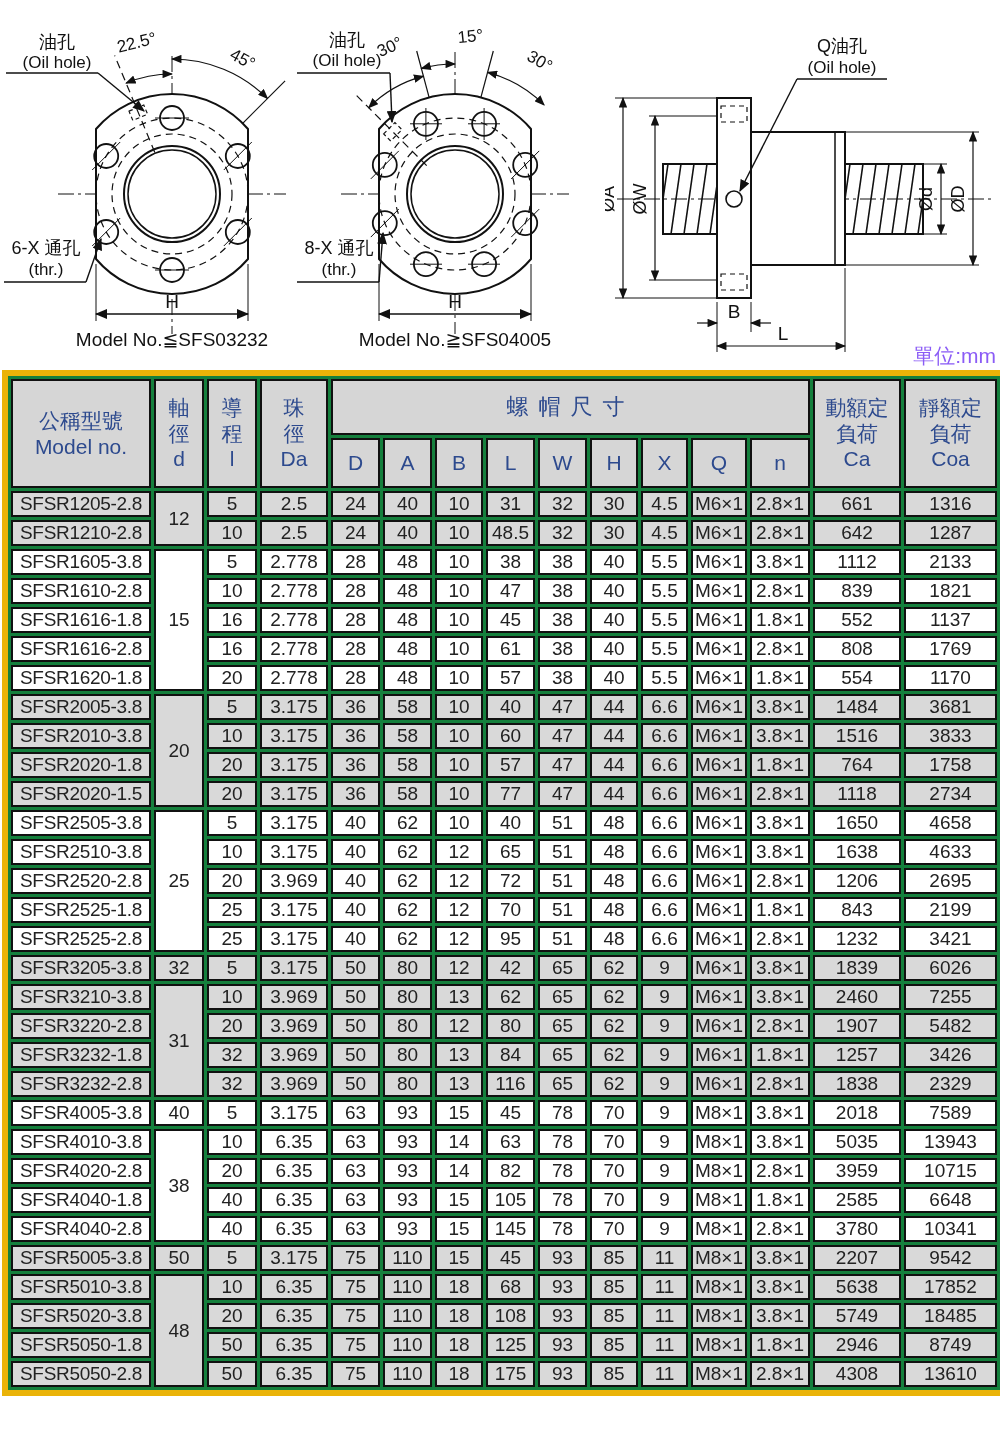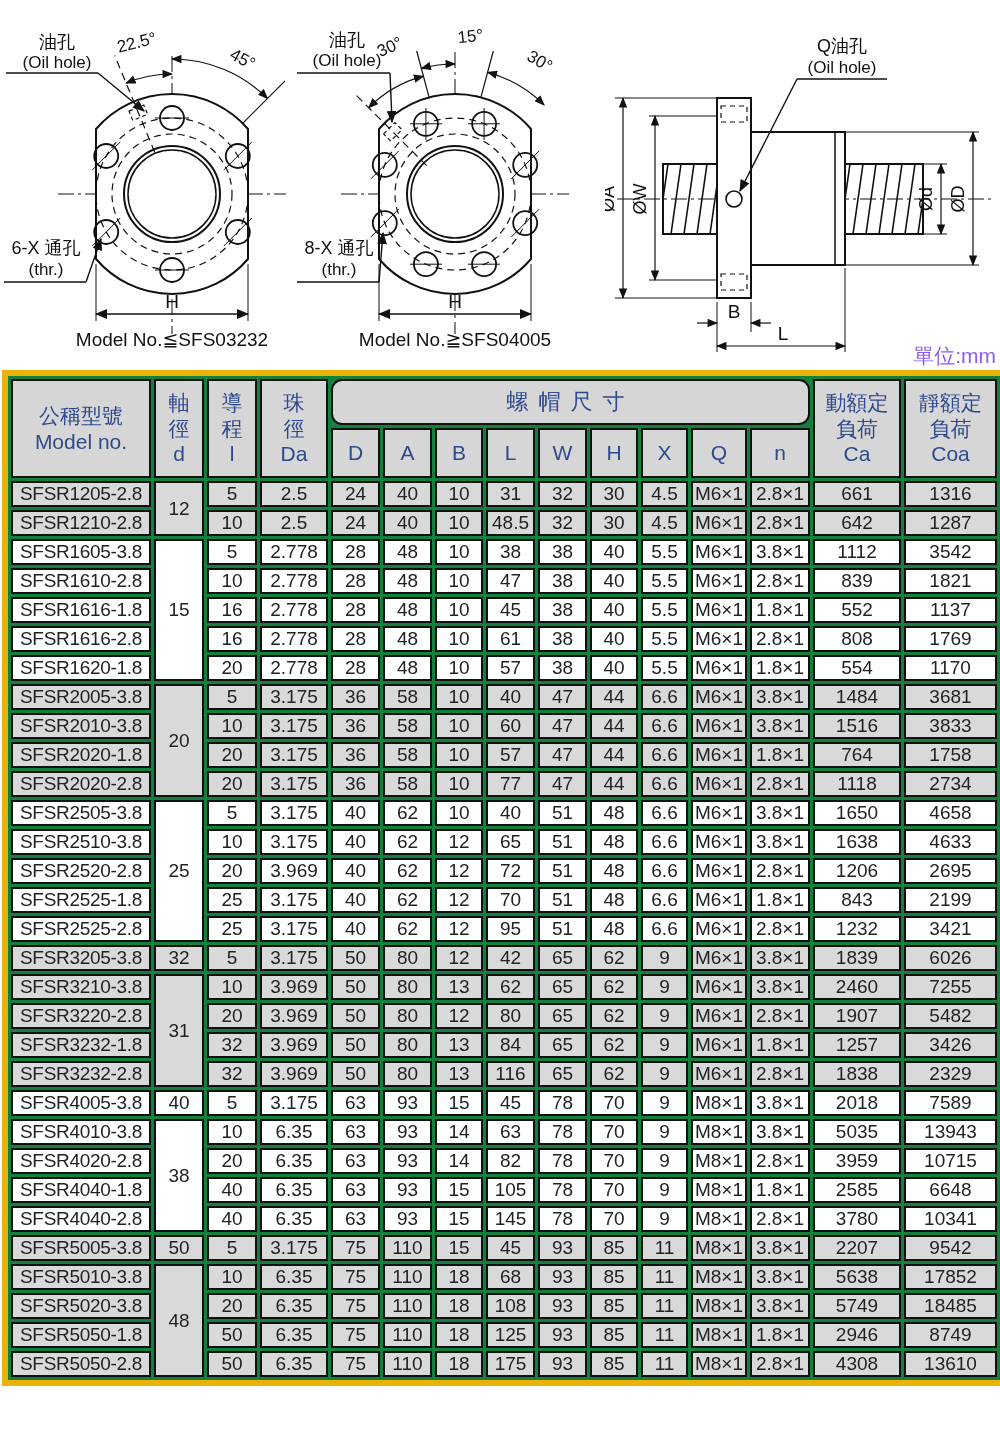--- a/index.html
+++ b/index.html
@@ -10,21 +10,21 @@
   svg { display:block; }
   svg text { font-family:"Liberation Sans", sans-serif; fill:#111; }
   .unit { text-align:right; font-size:21px; height:26px; line-height:24px;
     padding-right:4px; color:#8b5cf6; }
   table.spec { border-collapse:separate; border-spacing:3px; table-layout:fixed;
     width:996px; margin:0 2px; border:6px solid #eab308; background:#15803d; }
   th, td { border:2px solid #111; text-align:center; vertical-align:middle;
     padding:0; overflow:hidden; }
   th { background:#d6d6d6; color:#2d4a8e; font-weight:normal; font-size:21px;
     line-height:1.22; white-space:pre-line; }
-  th.nut-title { height:46px; letter-spacing:10px; font-size:22px;border-radius:11px; }
+  th.nut-title { height:56px; letter-spacing:10px; font-size:22px; }
   thead tr.sub th { height:50px; font-size:21px; }
   td { font-size:19px; height:23.8px; background:#fff; color:#222; }
   tr.shaded td { background:#d9d9d9; }
   td.model { text-align:left; padding-left:7px; letter-spacing:-0.3px;margin-top:28px; }
 </style>
 </head>
 <body>
 
 <div class="page">
 
@@ -291,21 +291,21 @@
           <td>28</td>
           <td>48</td>
           <td>10</td>
           <td>38</td>
           <td>38</td>
           <td>40</td>
           <td>5.5</td>
           <td>M6×1</td>
           <td>3.8×1</td>
           <td>1112</td>
-          <td>3542</td>
+          <td>2133</td>
         </tr>
         <tr>
           <td class="model">SFSR1610-2.8</td>
           <td>10</td>
           <td>2.778</td>
           <td>28</td>
           <td>48</td>
           <td>10</td>
           <td>47</td>
           <td>38</td>
@@ -407,21 +407,21 @@
           <td>57</td>
           <td>47</td>
           <td>44</td>
           <td>6.6</td>
           <td>M6×1</td>
           <td>1.8×1</td>
           <td>764</td>
           <td>1758</td>
         </tr>
         <tr class="shaded">
-          <td class="model">SFSR2020-2.8</td>
+          <td class="model">SFSR2020-1.5</td>
           <td>20</td>
           <td>3.175</td>
           <td>36</td>
           <td>58</td>
           <td>10</td>
           <td>77</td>
           <td>47</td>
           <td>44</td>
           <td>6.6</td>
           <td>M6×1</td>

